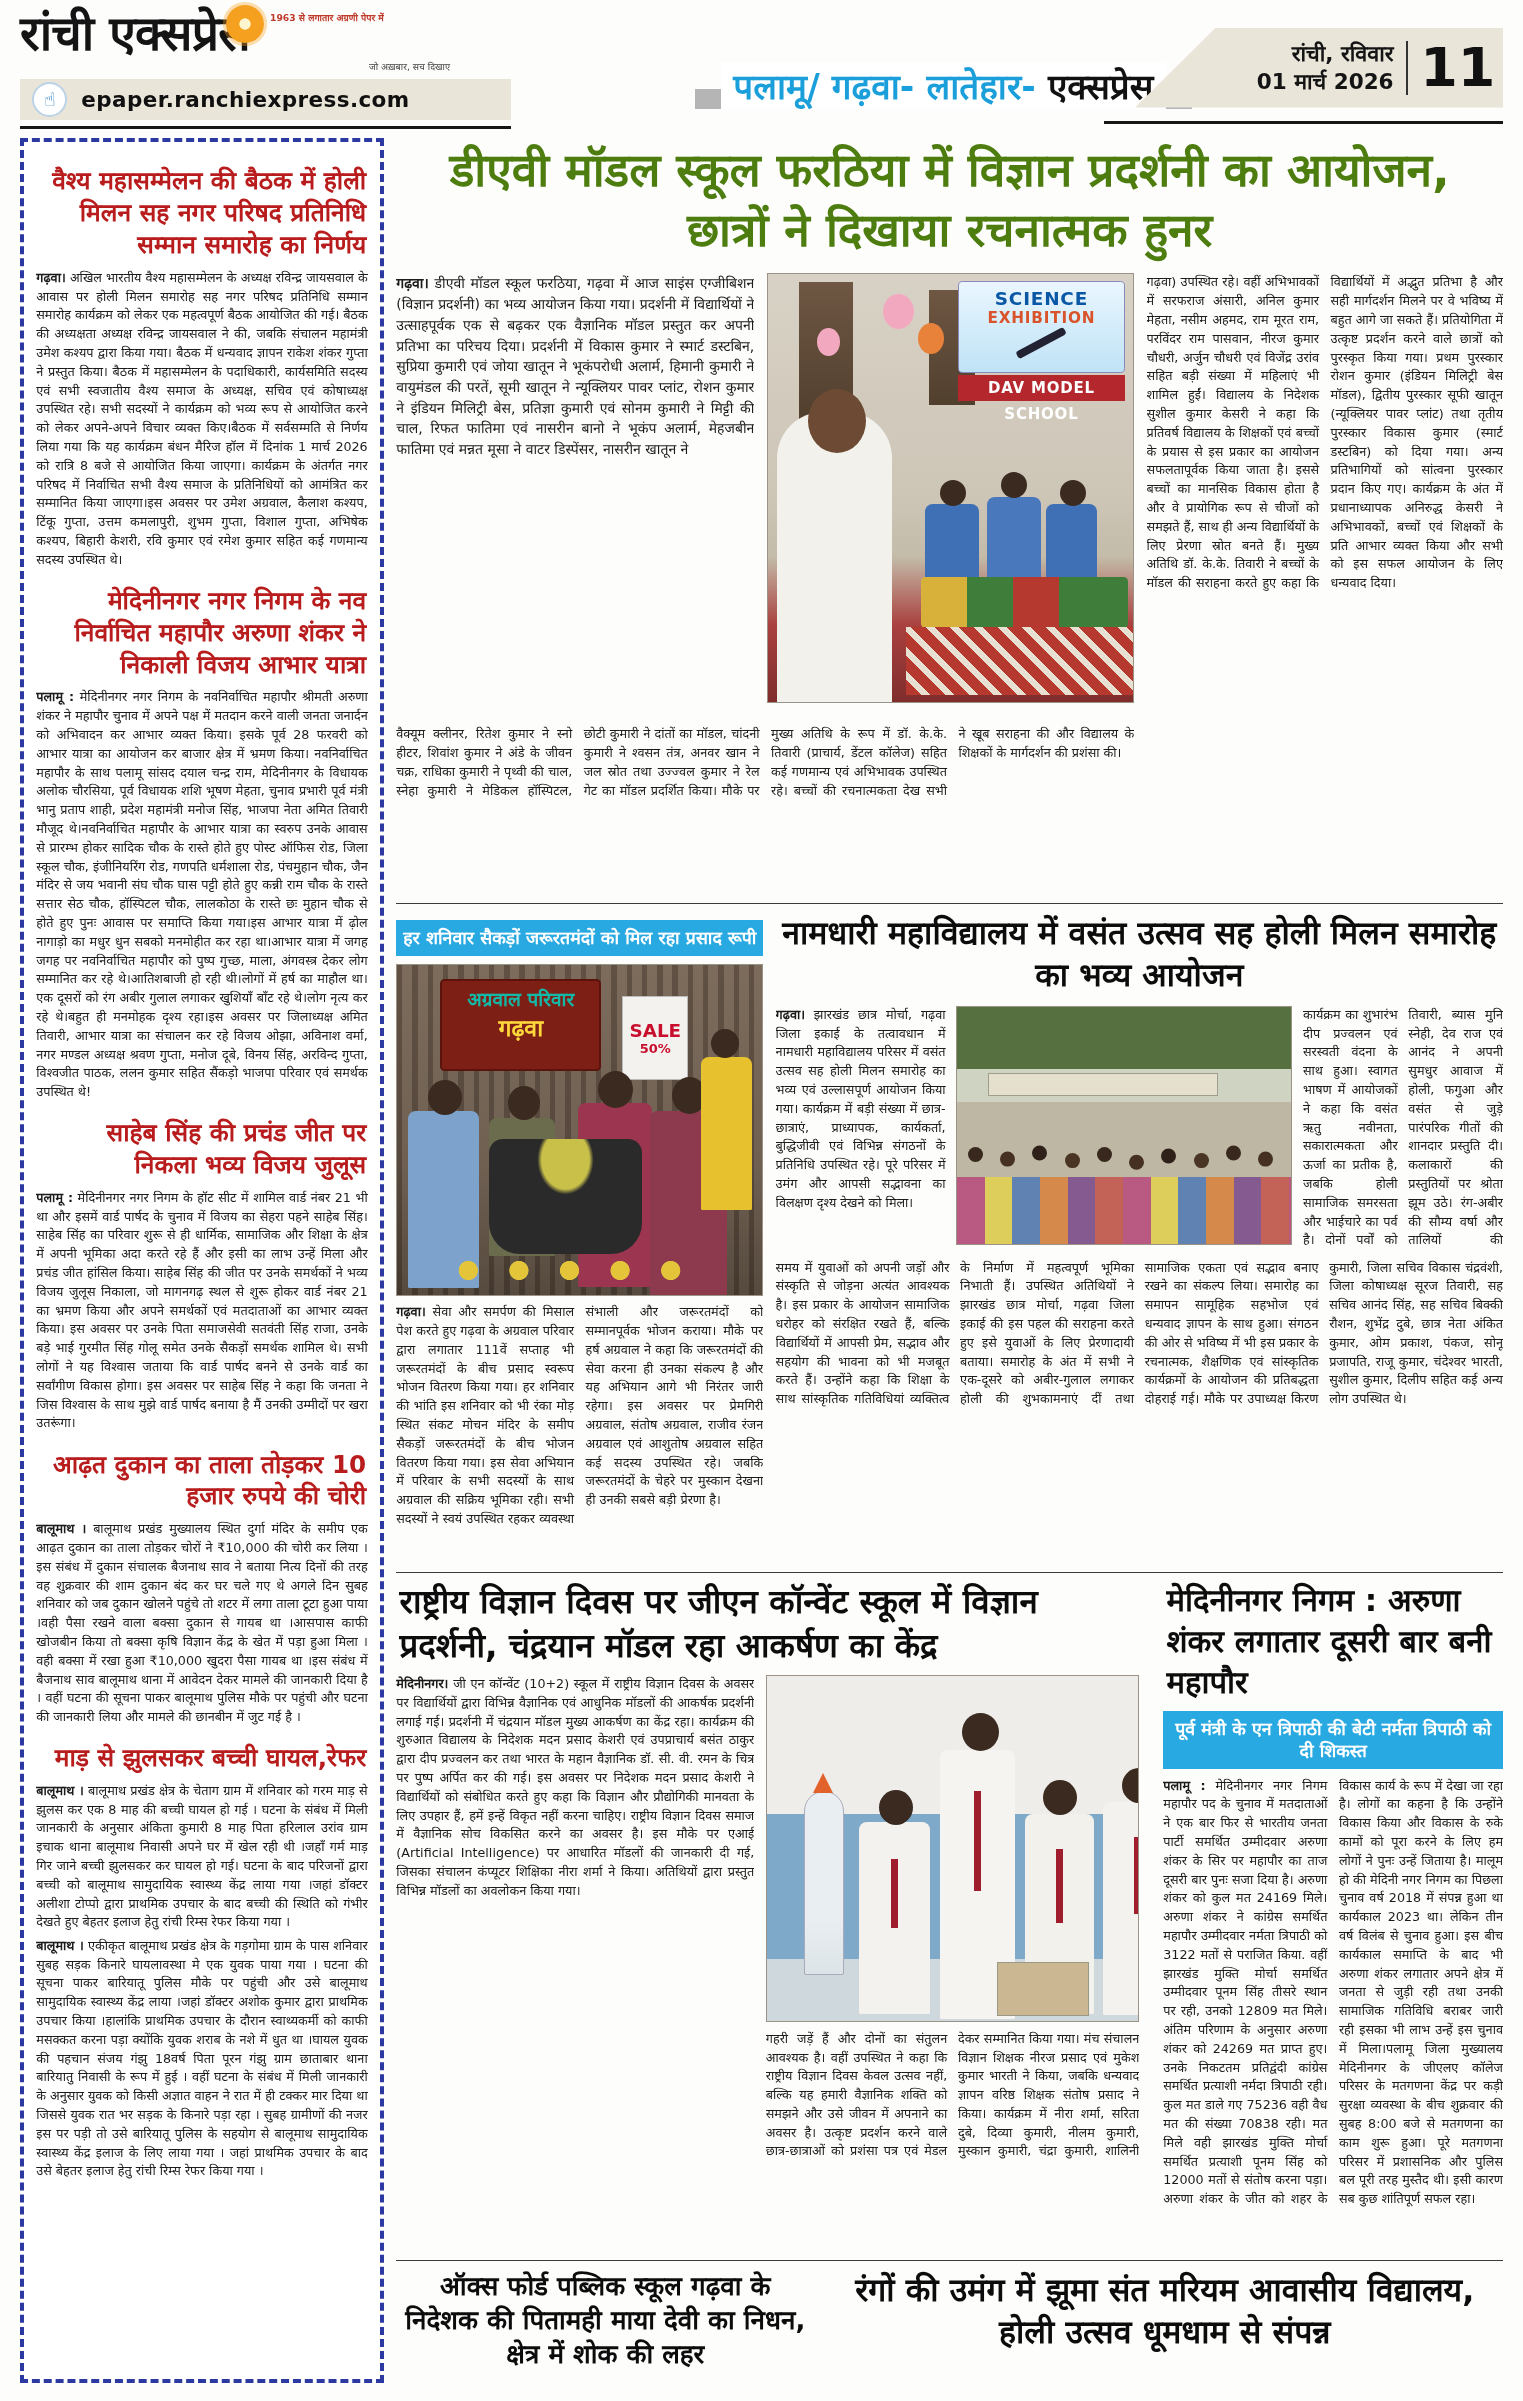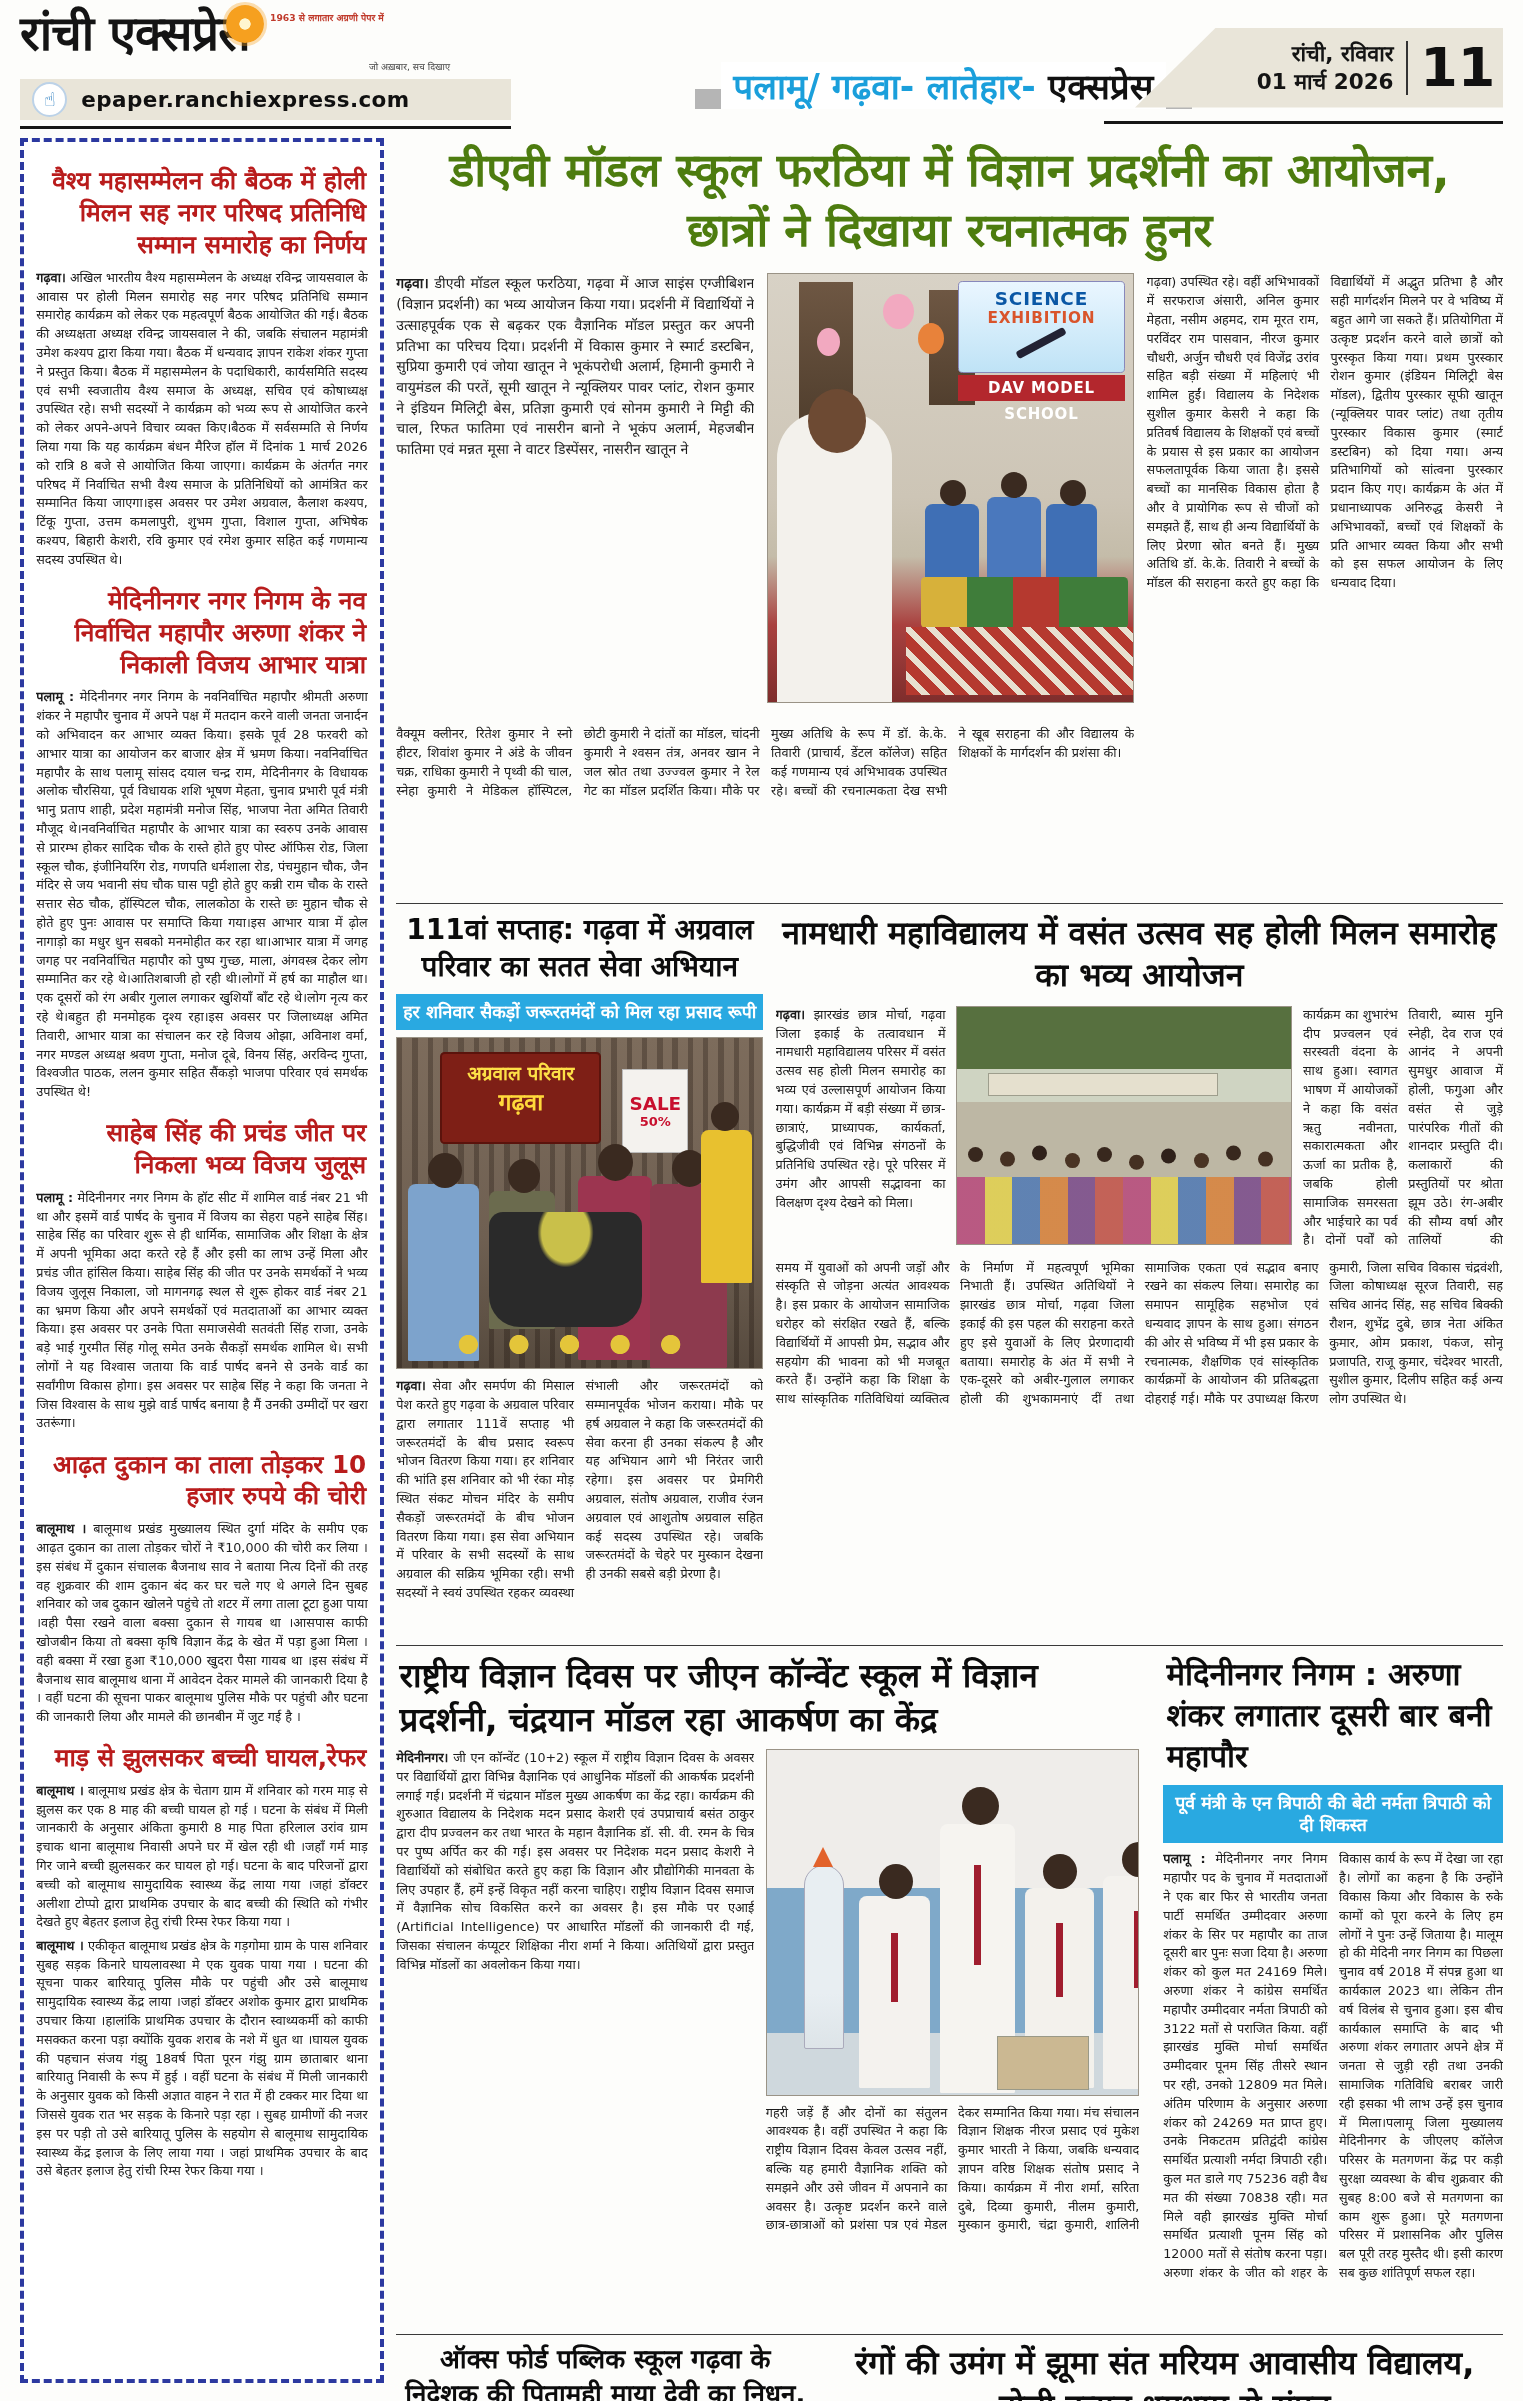--- a/index.html
+++ b/index.html
@@ -91,21 +91,21 @@
   .ph-davband{right:7.7px;top:101px;width:167px;height:26px;background:#b3272d;color:#fff;font-weight:800;
               font-size:15px;text-align:center;line-height:26px;letter-spacing:0.8px;}
   .balloon{border-radius:50%;}
   .door{background:linear-gradient(180deg,#6e5743,#513f2e);}
   .fig{border-radius:7.7px 7.7px 1.5px 1.5px;}
   .ph-agrawal{height:332px;margin:4.6px 0 7.7px;background:
       repeating-linear-gradient(90deg,rgba(20,10,5,.28) 0 5.4px,rgba(0,0,0,0) 5.4px 15.3px),
       linear-gradient(180deg,#7d6c5c 0%,#6f6052 60%,#564a3e 100%);}
   .ag-banner{left:43px;top:14px;width:161px;height:92px;background:#7e1f16;border:2.3px solid #5b130c;
              border-radius:4.6px;text-align:center;padding-top:7.7px;}
-  .ag-banner .b1{color:#fde047;font-weight:800;font-size:19px;line-height:1.2;}
+  .ag-banner .b1{color:#14b8a6;font-weight:800;font-size:19px;line-height:1.2;}
   .ag-banner .b2{color:#ffd93b;font-weight:800;font-size:23px;}
   .sale{right:74px;top:31px;width:66px;height:84px;background:#f4f2ee;border:0.8px solid #bbb;text-align:center;padding-top:23px;}
   .sale .sl1{color:#c8102e;font-weight:800;font-size:18.4px;}
   .sale .sl2{color:#c8102e;font-weight:800;font-size:13px;}
   .pot{left:92px;bottom:41px;width:153px;height:115px;background:radial-gradient(ellipse at 50% 18%,#c9c04a 0 22%,#2a2a2a 26% 100%);border-radius:14px 14px 31px 31px;}
   .bowls{left:46px;bottom:12.3px;width:253px;height:23px;background:
      radial-gradient(circle at 10% 50%,#e4c53a 0 9.2px,transparent 10px),
      radial-gradient(circle at 30% 50%,#e4c53a 0 9.2px,transparent 10px),
      radial-gradient(circle at 50% 50%,#e4c53a 0 9.2px,transparent 10px),
      radial-gradient(circle at 70% 50%,#e4c53a 0 9.2px,transparent 10px),
@@ -235,21 +235,20 @@
             <div class="lead-band bt">वैक्यूम क्लीनर, रितेश कुमार ने स्नो हीटर, शिवांश कुमार ने अंडे के जीवन चक्र, राधिका कुमारी ने पृथ्वी की चाल, स्नेहा कुमारी ने मेडिकल हॉस्पिटल, छोटी कुमारी ने दांतों का मॉडल, चांदनी कुमारी ने श्वसन तंत्र, अनवर खान ने जल स्रोत तथा उज्ज्वल कुमार ने रेल गेट का मॉडल प्रदर्शित किया। मौके पर मुख्य अतिथि के रूप में डॉ. के.के. तिवारी (प्राचार्य, डेंटल कॉलेज) सहित कई गणमान्य एवं अभिभावक उपस्थित रहे। बच्चों की रचनात्मकता देख सभी ने खूब सराहना की और विद्यालय के शिक्षकों के मार्गदर्शन की प्रशंसा की।</div>
           </div>
           <div class="lead-right bt">गढ़वा) उपस्थित रहे। वहीं अभिभावकों में सरफराज अंसारी, अनिल कुमार मेहता, नसीम अहमद, राम मूरत राम, परविंदर राम पासवान, नीरज कुमार चौधरी, अर्जुन चौधरी एवं विजेंद्र उरांव सहित बड़ी संख्या में महिलाएं भी शामिल हुईं। विद्यालय के निदेशक सुशील कुमार केसरी ने कहा कि प्रतिवर्ष विद्यालय के शिक्षकों एवं बच्चों के प्रयास से इस प्रकार का आयोजन सफलतापूर्वक किया जाता है। इससे बच्चों का मानसिक विकास होता है और वे प्रायोगिक रूप से चीजों को समझते हैं, साथ ही अन्य विद्यार्थियों के लिए प्रेरणा स्रोत बनते हैं। मुख्य अतिथि डॉ. के.के. तिवारी ने बच्चों के मॉडल की सराहना करते हुए कहा कि विद्यार्थियों में अद्भुत प्रतिभा है और सही मार्गदर्शन मिलने पर वे भविष्य में बहुत आगे जा सकते हैं। प्रतियोगिता में उत्कृष्ट प्रदर्शन करने वाले छात्रों को पुरस्कृत किया गया। प्रथम पुरस्कार रोशन कुमार (इंडियन मिलिट्री बेस मॉडल), द्वितीय पुरस्कार सूफी खातून (न्यूक्लियर पावर प्लांट) तथा तृतीय पुरस्कार विकास कुमार (स्मार्ट डस्टबिन) को दिया गया। अन्य प्रतिभागियों को सांत्वना पुरस्कार प्रदान किए गए। कार्यक्रम के अंत में प्रधानाध्यापक अनिरुद्ध केसरी ने अभिभावकों, बच्चों एवं शिक्षकों के प्रति आभार व्यक्त किया और सभी को इस सफल आयोजन के लिए धन्यवाद दिया।</div>
         </div>
       </section>
 
       <div class="rule"></div>
 
       <div class="row2">
         <section class="sec-agrawal">
-          <h2 class="h2a">111वां सप्ताह: गढ़वा में अग्रवाल परिवार का सतत सेवा अभियान</h2>
           <div class="cyanbar">हर शनिवार सैकड़ों जरूरतमंदों को मिल रहा प्रसाद रूपी</div>
           <div class="photo ph-agrawal">
             <div class="ag-banner abs">
               <div class="b1">अग्रवाल परिवार</div>
               <div class="b2">गढ़वा</div>
             </div>
             <div class="sale abs">
               <div class="sl1">SALE</div>
               <div class="sl2">50%</div>
             </div>

